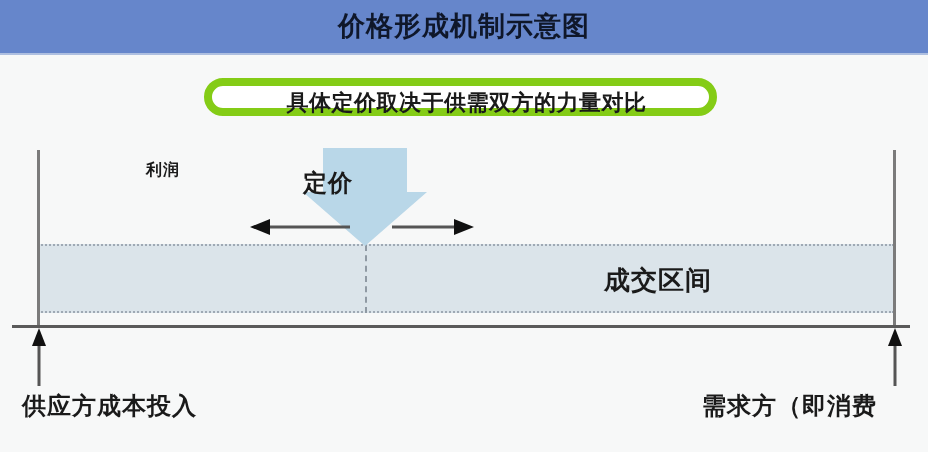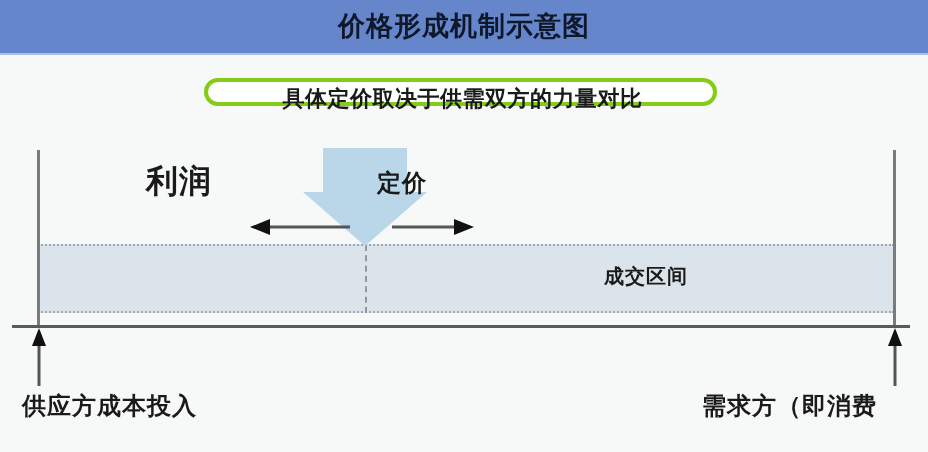--- a/index.html
+++ b/index.html
@@ -46,22 +46,22 @@
     font-weight: bold;
     letter-spacing: 1px;
   }
 
   
   .pill {
     position: absolute;
     left: 204px;
     top: 78px;
     width: 513px;
-    height: 28px;
-    border: 4px solid #84cc16;
+    height: 38px;
+    border: 8px solid #84cc16;
     border-radius: 19px;
     background: #ffffff;
     box-sizing: border-box;
   }
   .pill-text {
     position: absolute;
     left: 0;
     top: 0;
     width: 509px;
     height: 34px;
@@ -91,21 +91,21 @@
     height: 69px;
     background: #dbe4ea;
     border-top: 2px dotted #9fa9b4;
     border-bottom: 2px dotted #9fa9b4;
     box-sizing: border-box;
   }
   .band-label {
     position: absolute;
     left: 604px;
     top: 263px;
-    font-size: 20px;
+    font-size: 26px;
     font-weight: bold;
     color: #1a1a1a;
     letter-spacing: 1px;
   }
 
   
   .baseline {
     position: absolute;
     left: 12px;
     top: 325px;
@@ -131,21 +131,21 @@
     left: 365px;
     top: 245px;
     width: 0;
     height: 68px;
     border-left: 2px dashed #8f99a3;
   }
 
   
   .region-label {
     position: absolute;
-    font-size: 32px;
+    font-size: 16px;
     font-weight: bold;
     color: #1a1a1a;
     letter-spacing: 1px;
     white-space: nowrap;
   }
   .region-label.profit  { left: 146px; top: 160px; }
   .region-label.surplus { left: 487px; top: 160px; }
 
   
   .down-arrow {
@@ -153,21 +153,21 @@
     left: 303px;
     top: 148px;
     width: 124px;
     height: 98px;
   }
   .down-arrow-label {
     position: absolute;
     left: 303px;
     top: 167px;
     width: 124px;
-    text-align: right;
+    text-align: left;
     font-size: 24px;
     font-weight: bold;
     color: #1a1a1a;
     letter-spacing: 1px;
   }
 
   
   .span-arrow {
     position: absolute;
     top: 216px;

